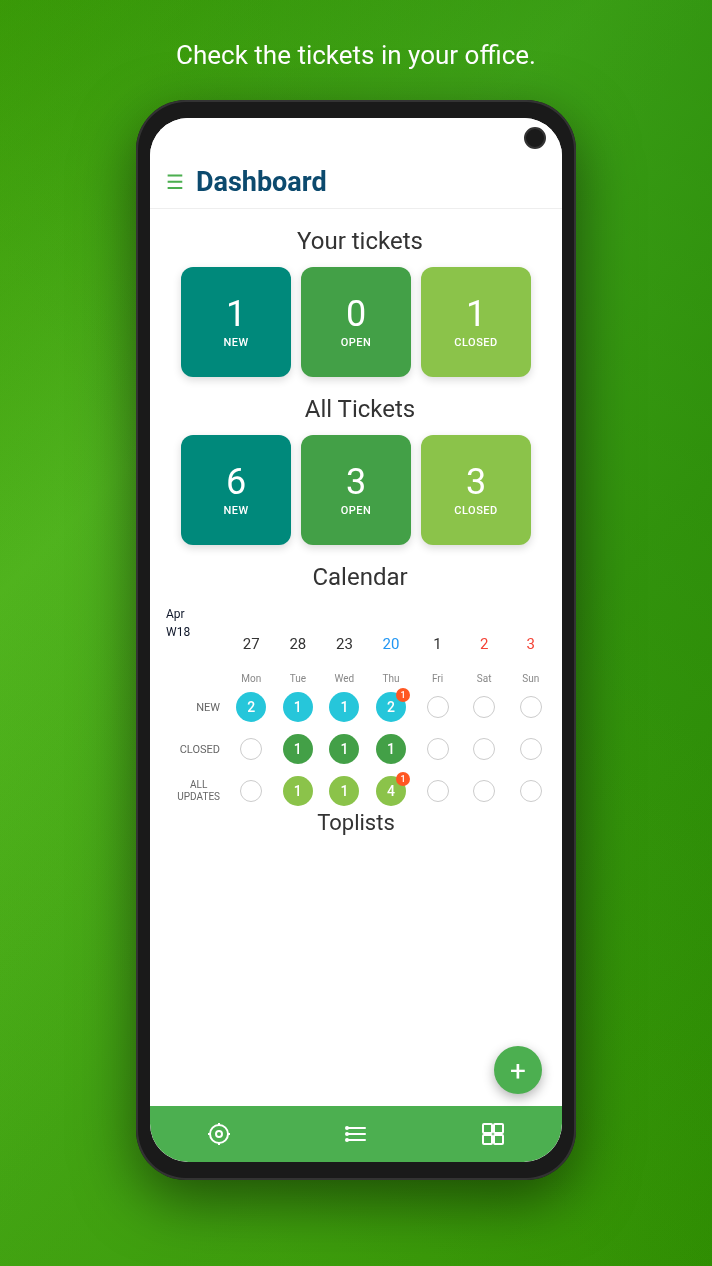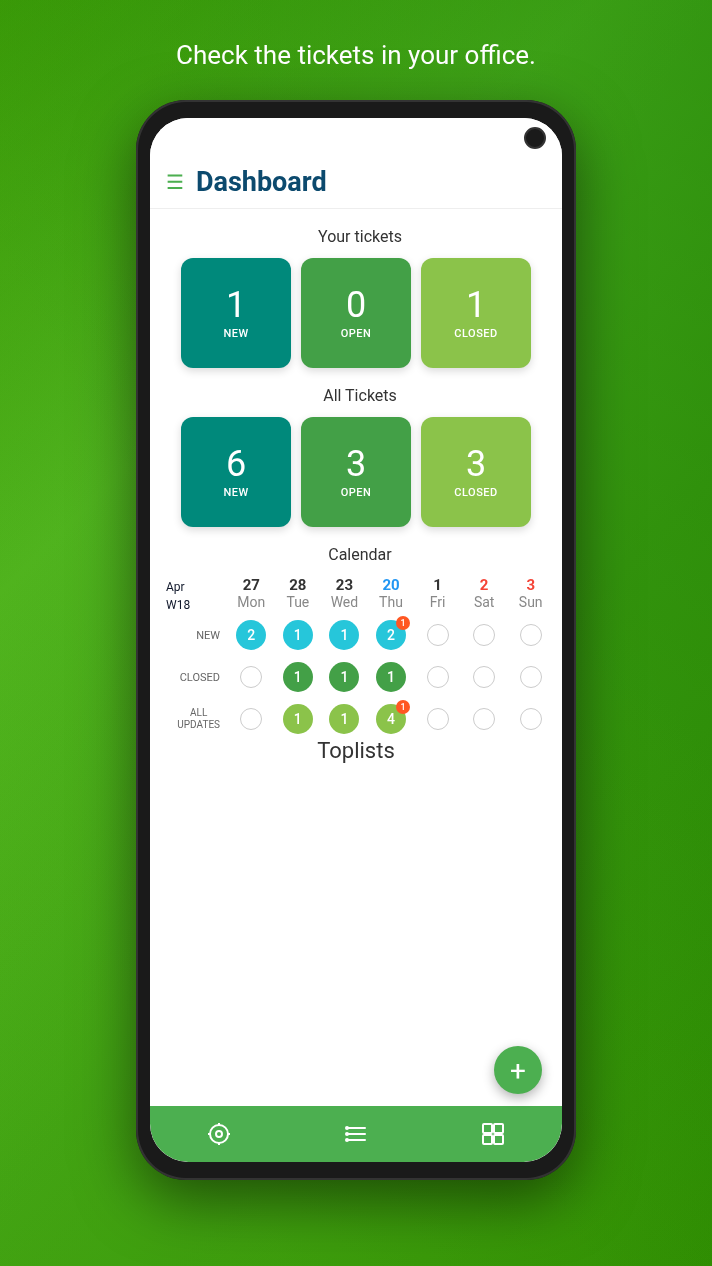--- a/index.html
+++ b/index.html
@@ -101,21 +101,21 @@
     
     .app-content {
       flex: 1;
       overflow-y: auto;
       background: white;
       padding-bottom: 10px;
     }
     .app-content::-webkit-scrollbar { display: none; }
     .section-title {
       text-align: center;
-      font-size: 16px;
+      font-size: 24px;
       font-weight: 400;
       color: #333;
       margin: 18px 0 12px;
       padding-left: 8px;
     }
     .ticket-grid {
       display: flex;
       justify-content: center;
       gap: 10px;
       padding: 0 16px;
@@ -164,30 +164,32 @@
       text-align: left;
       padding: 4px 0 0 8px;
     }
     .cal-day-col {
       display: flex;
       flex-direction: column;
       align-items: center;
     }
     .cal-day-num {
       font-size: 15px;
-      font-weight: 700;
+      font-weight: 400;
       color: #333;
       line-height: 1.2;
+      margin-top: 32px;
     }
     .cal-day-num.today { color: #2196f3; }
     .cal-day-num.sat { color: #f44336; }
     .cal-day-num.sun { color: #f44336; }
     .cal-day-name {
-      font-size: 14px;
+      font-size: 10px;
       color: #888;
+      margin-top: 20px;
     }
     .cal-row-label {
       font-size: 11px;
       color: #666;
       text-align: right;
       padding-right: 8px;
       display: flex;
       align-items: center;
       justify-content: flex-end;
     }

